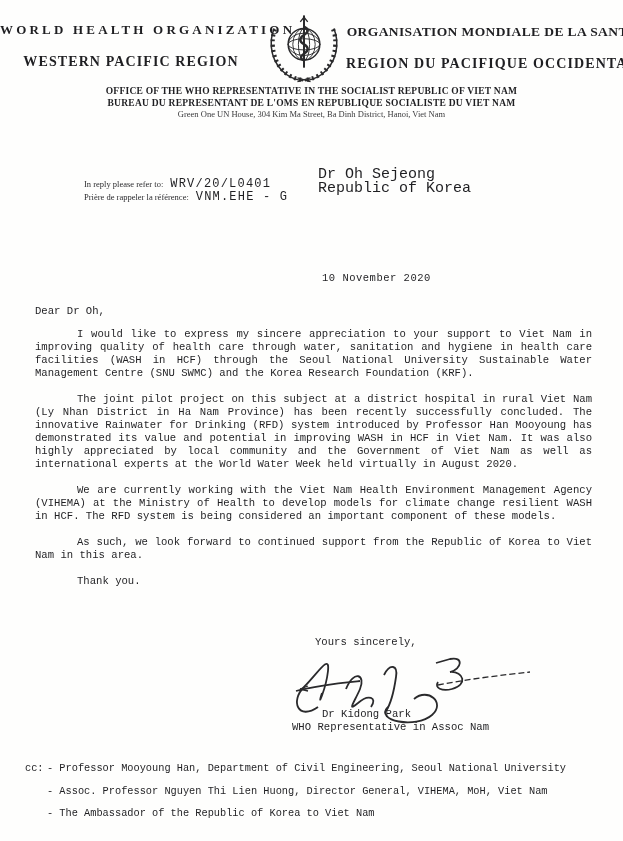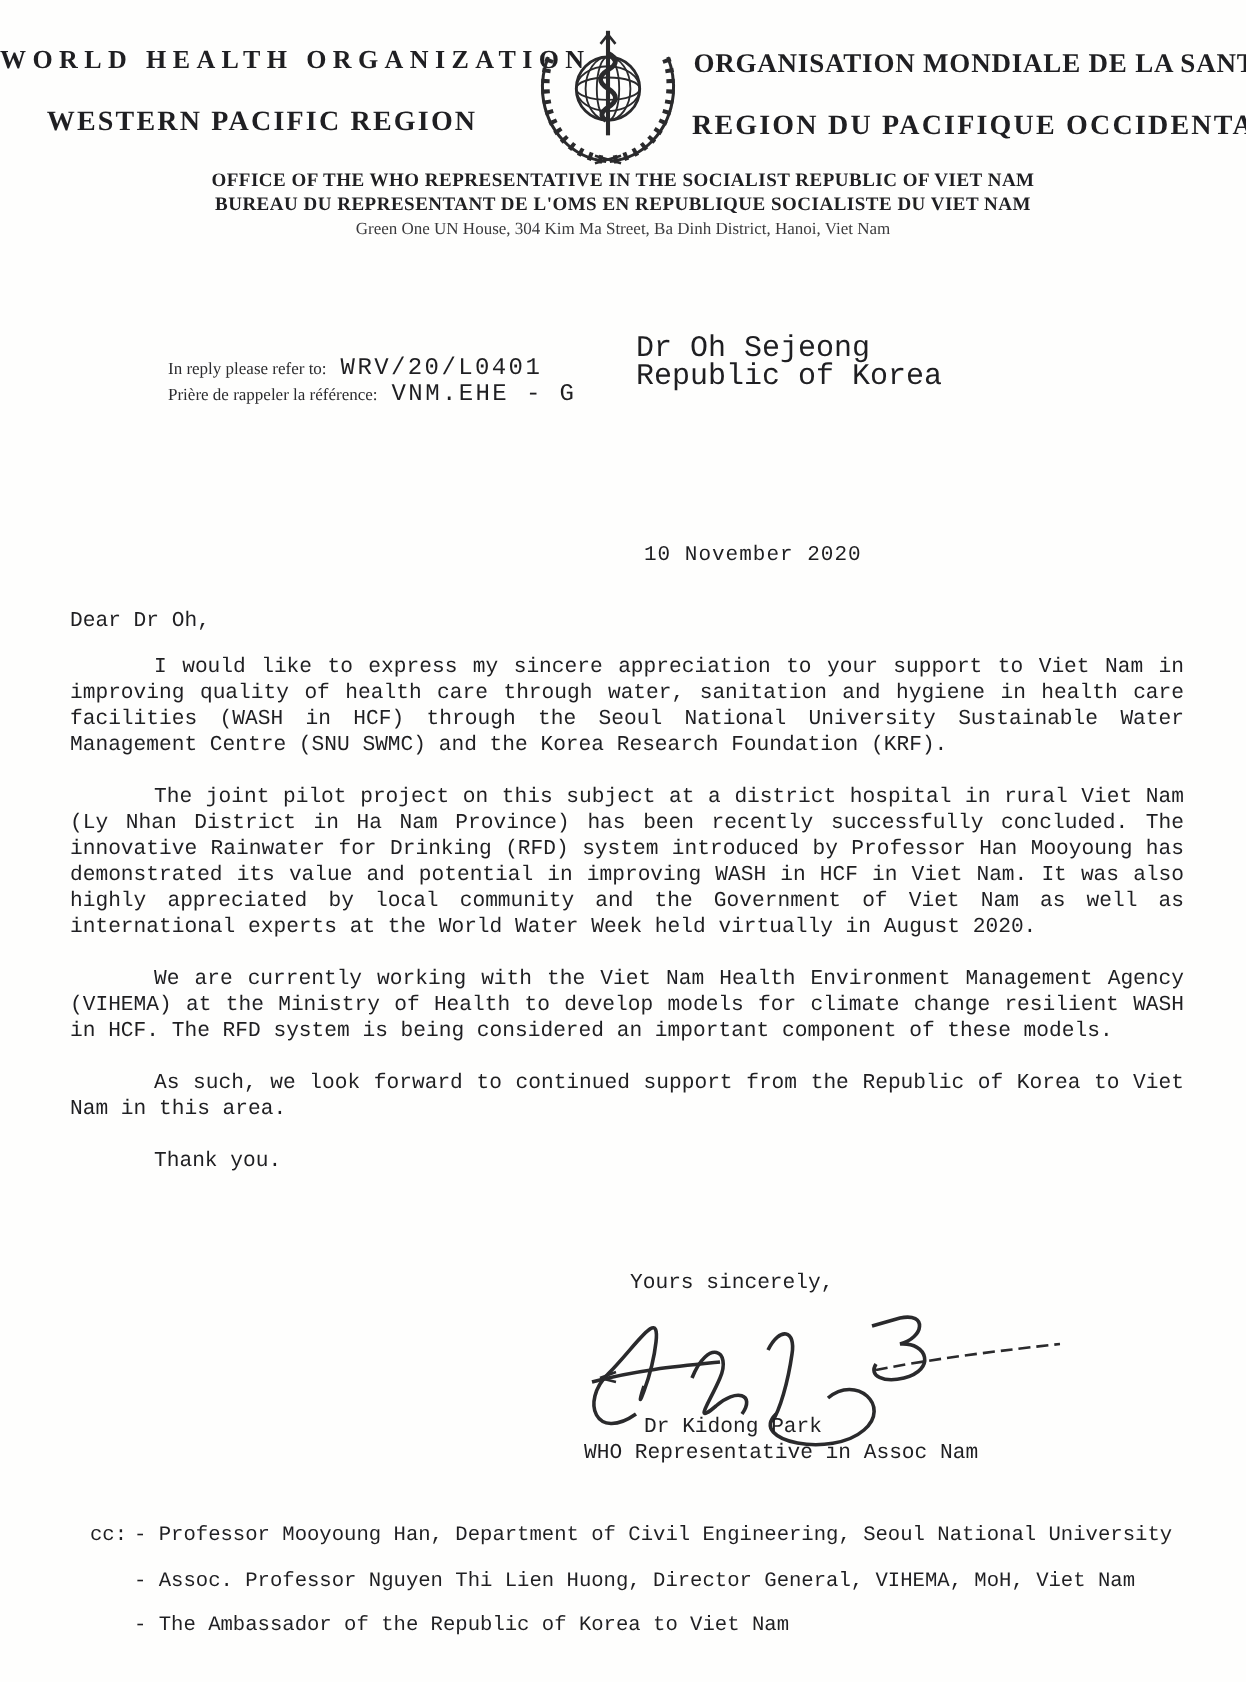--- a/index.html
+++ b/index.html
@@ -43,21 +43,21 @@
   
   .closing   { position:absolute; left:315px; top:636px; font-size:10.6px; }
   .sig-art   { position:absolute; left:288px; top:645px; width:245px; height:80px; }
   .sig-name  { position:absolute; left:322px; top:708px; font-size:10.6px; }
   .sig-title { position:absolute; left:292px; top:721px; font-size:10.6px; }
   
   .cc-block {
     position:absolute; left:25px; top:762px; display:flex;
     font-family:"Liberation Mono", monospace; font-size:10.3px;
   }
-  .cc-label { width:22px; line-height:13px;margin-left:20px; }
+  .cc-label { width:22px; line-height:13px; }
   .cc-items { }
   .cc-items div { line-height:13px; margin-bottom:9.5px; white-space:nowrap; }
   svg .ink { stroke:#2a2a2c; fill:none; }
 </style>
 </head>
 <body>
 
 <div class="page">
 
   <div class="header-row">

